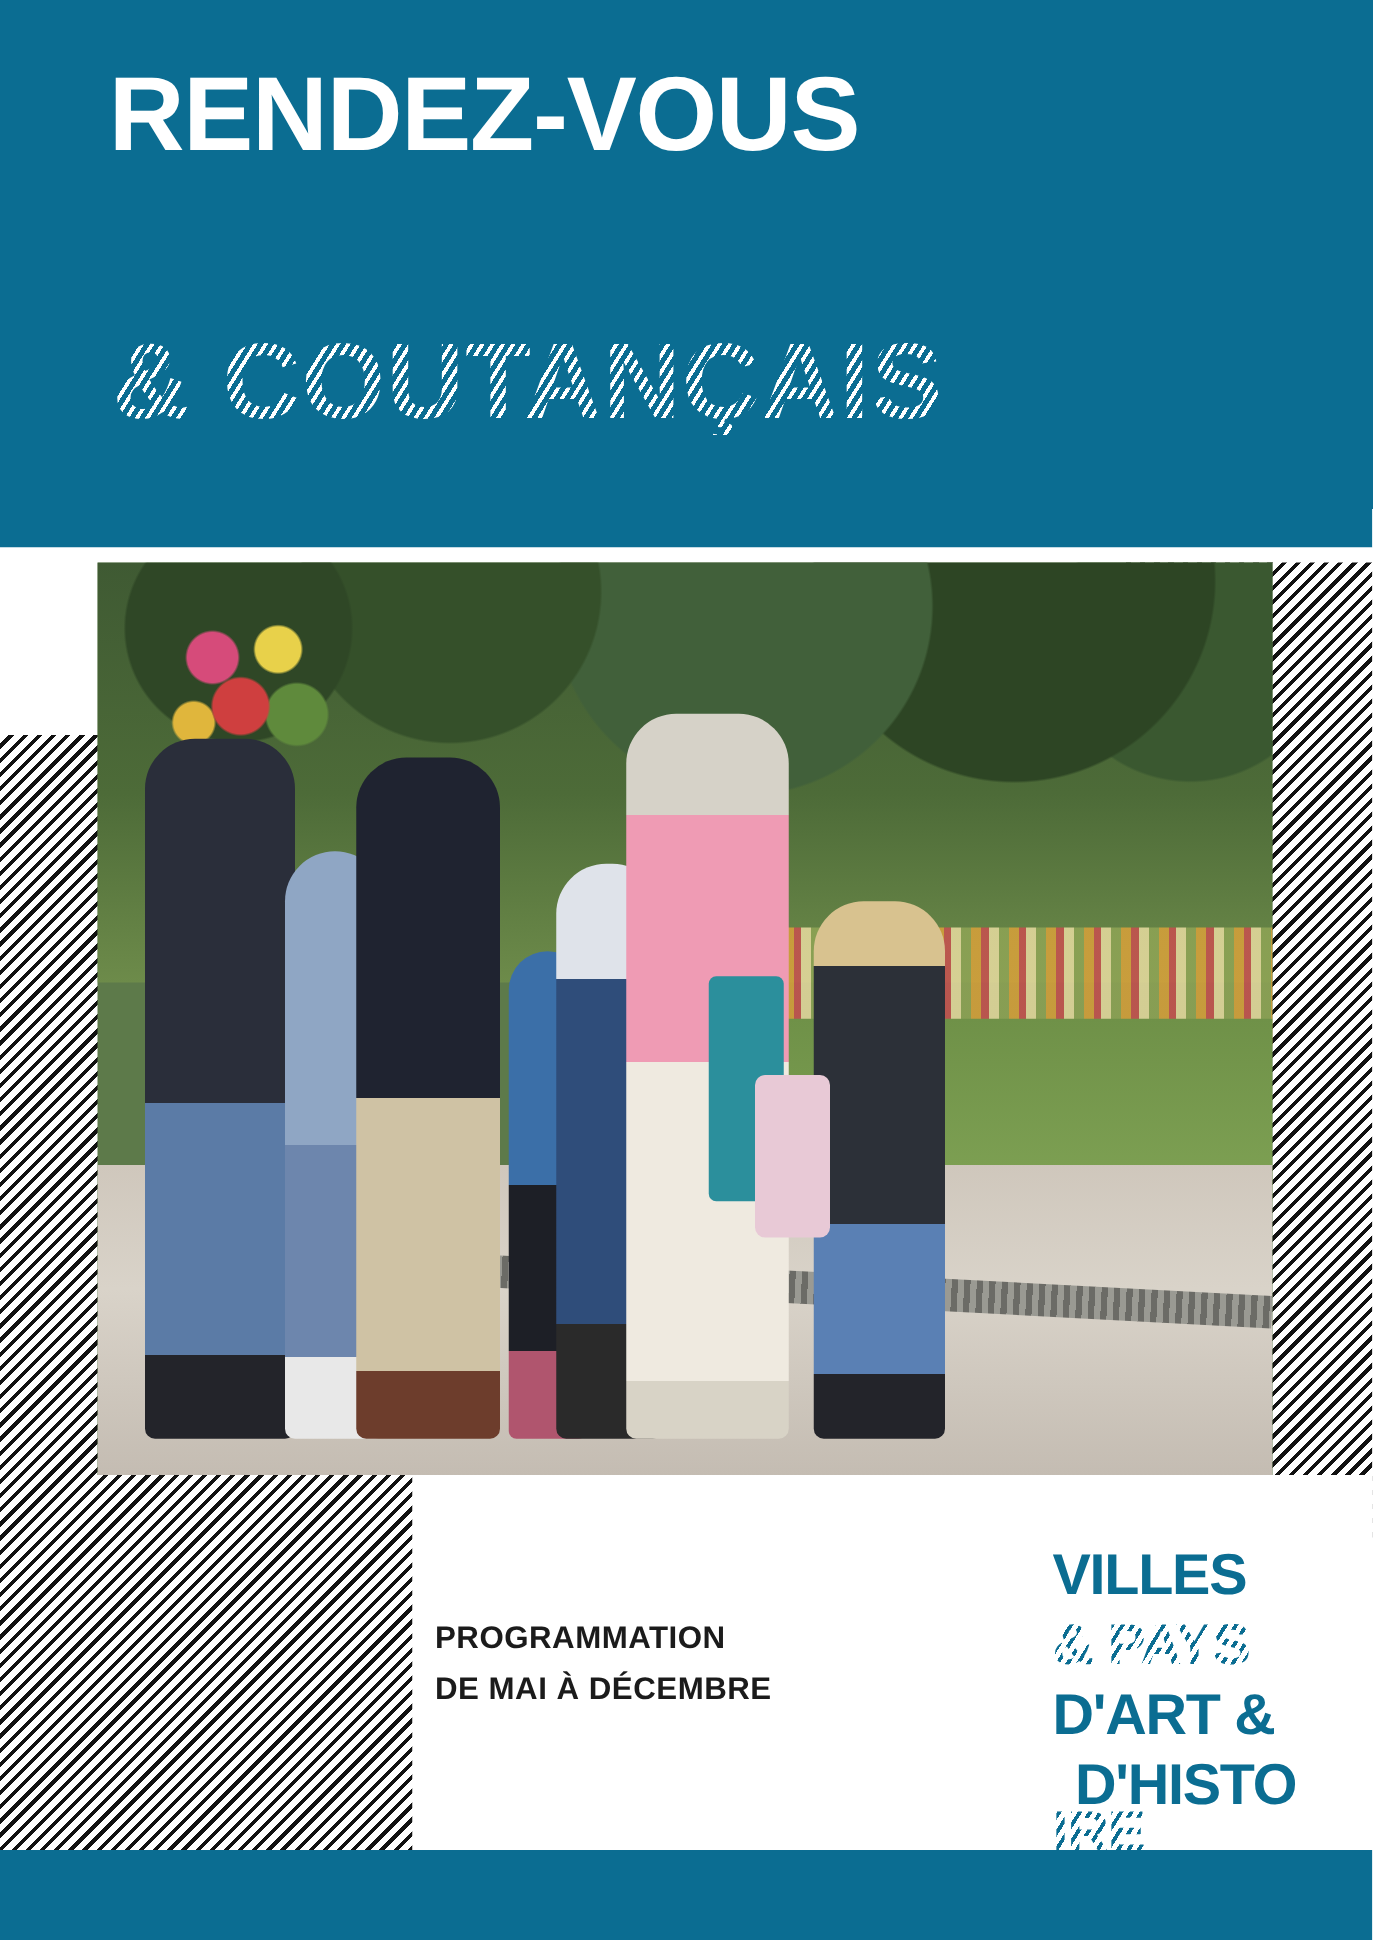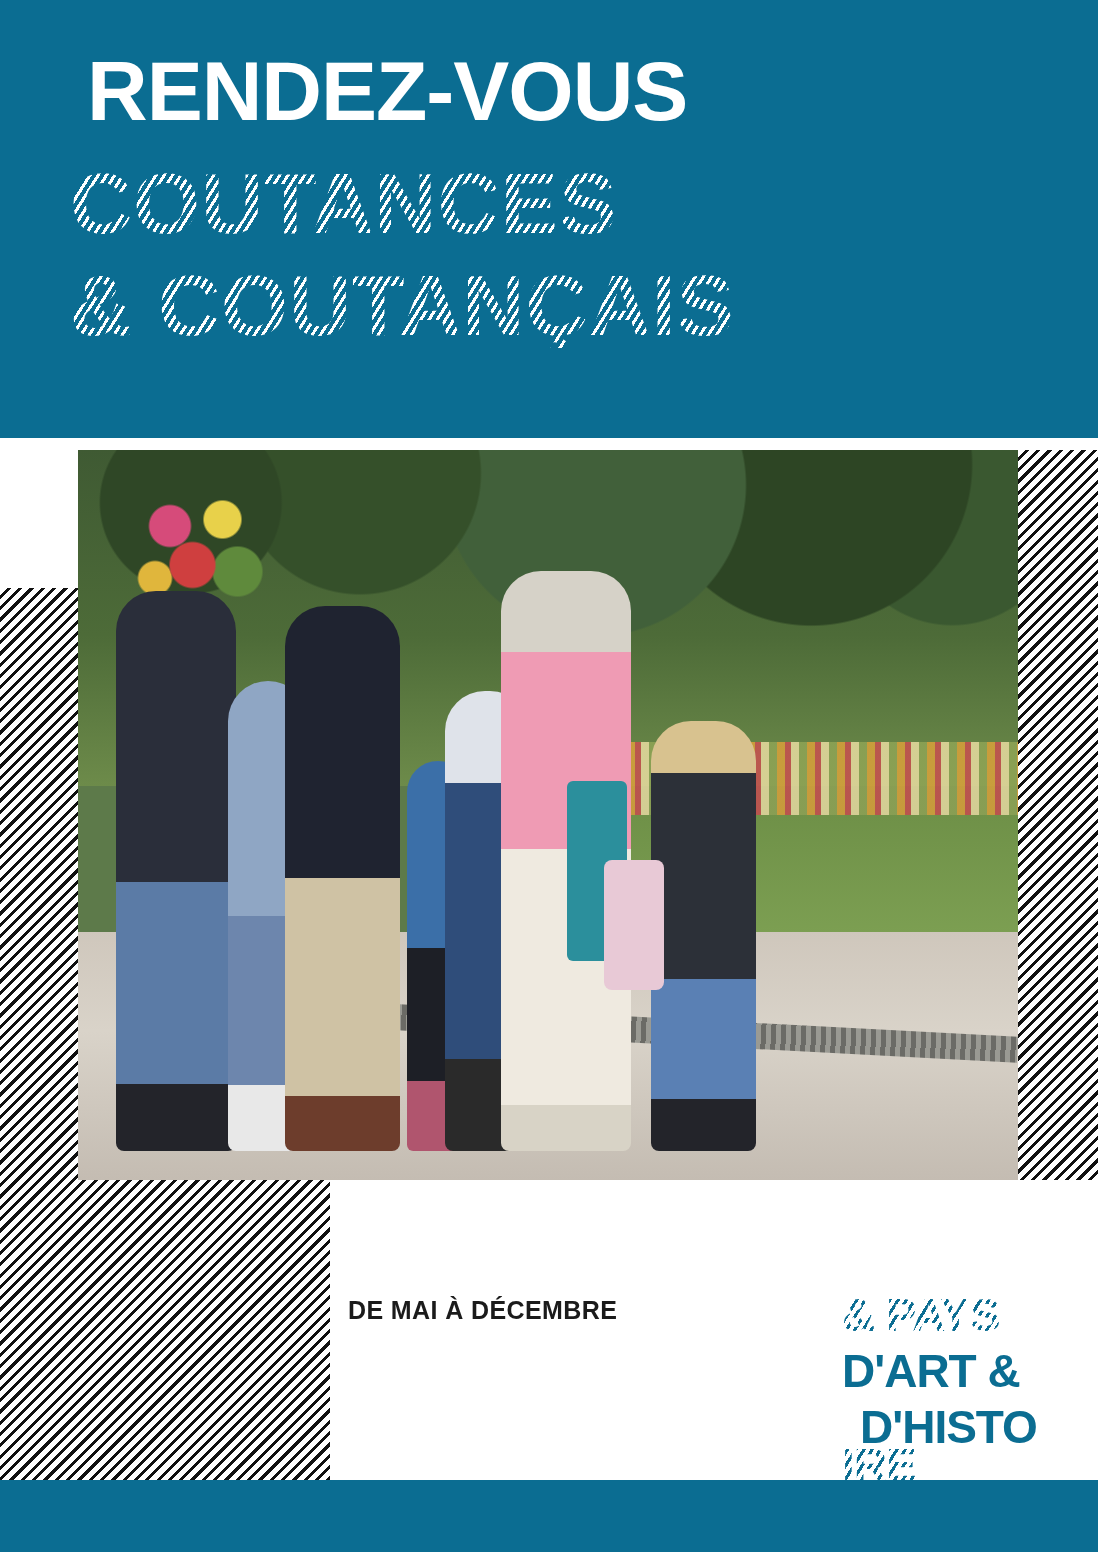--- a/index.html
+++ b/index.html
@@ -52,21 +52,21 @@
     -webkit-background-clip: text;
     background-clip: text;
     background-image: repeating-linear-gradient(
       -58deg,
       #ffffff 0px, #ffffff 3px,
       rgba(11,109,146,0) 3px, rgba(11,109,146,0) 7px
     );
     -webkit-text-stroke: 0px transparent;
   }
   .title-striped.line1 { top: 160px; }
-  .title-striped.line2 { top: 262px; }
+  .title-striped.line2 { top: 262px; margin-left: 20px; }
 
   
   .mid {
     position: absolute;
     left: 0;
     top: 438px;
     width: 1098px;
     height: 1042px;
     background: #ffffff;
   }
@@ -229,21 +229,20 @@
     background: #0b6d92;
   }
 </style>
 </head>
 <body>
 
 <div class="page">
 
   <div class="top-banner">
     <div class="title-main">RENDEZ-VOUS</div>
-    <div class="title-striped line1">COUTANCES</div>
     <div class="title-striped line2">&amp; COUTANÇAIS</div>
   </div>
 
   <div class="mid"></div>
 
   <div class="stripe-left stripes"></div>
   <div class="stripe-right"></div>
 
   <div class="photo">
     <div class="sky"></div>
@@ -260,24 +259,26 @@
     <div class="person p5"></div>
     <div class="person p6"></div>
     <div class="person p7"></div>
     <div class="bag-teal"></div>
     <div class="bag-floral"></div>
   </div>
 
   <div class="bottom-panel"></div>
 
   <div class="prog-text">
+    <div>PROGRAMMATION</div>
     <div>DE MAI À DÉCEMBRE</div>
   </div>
 
   <div class="logo">
+    <div class="logo-line l1">VILLES</div>
     <div class="logo-line l2 striped">&amp; PAYS</div>
     <div class="logo-line l3">D'ART &amp;</div>
     <div class="logo-line l4">D'HISTO</div>
     <div class="logo-line l5 striped">IRE</div>
   </div>
 
   <div class="bottom-bar"></div>
 
 </div>
 

